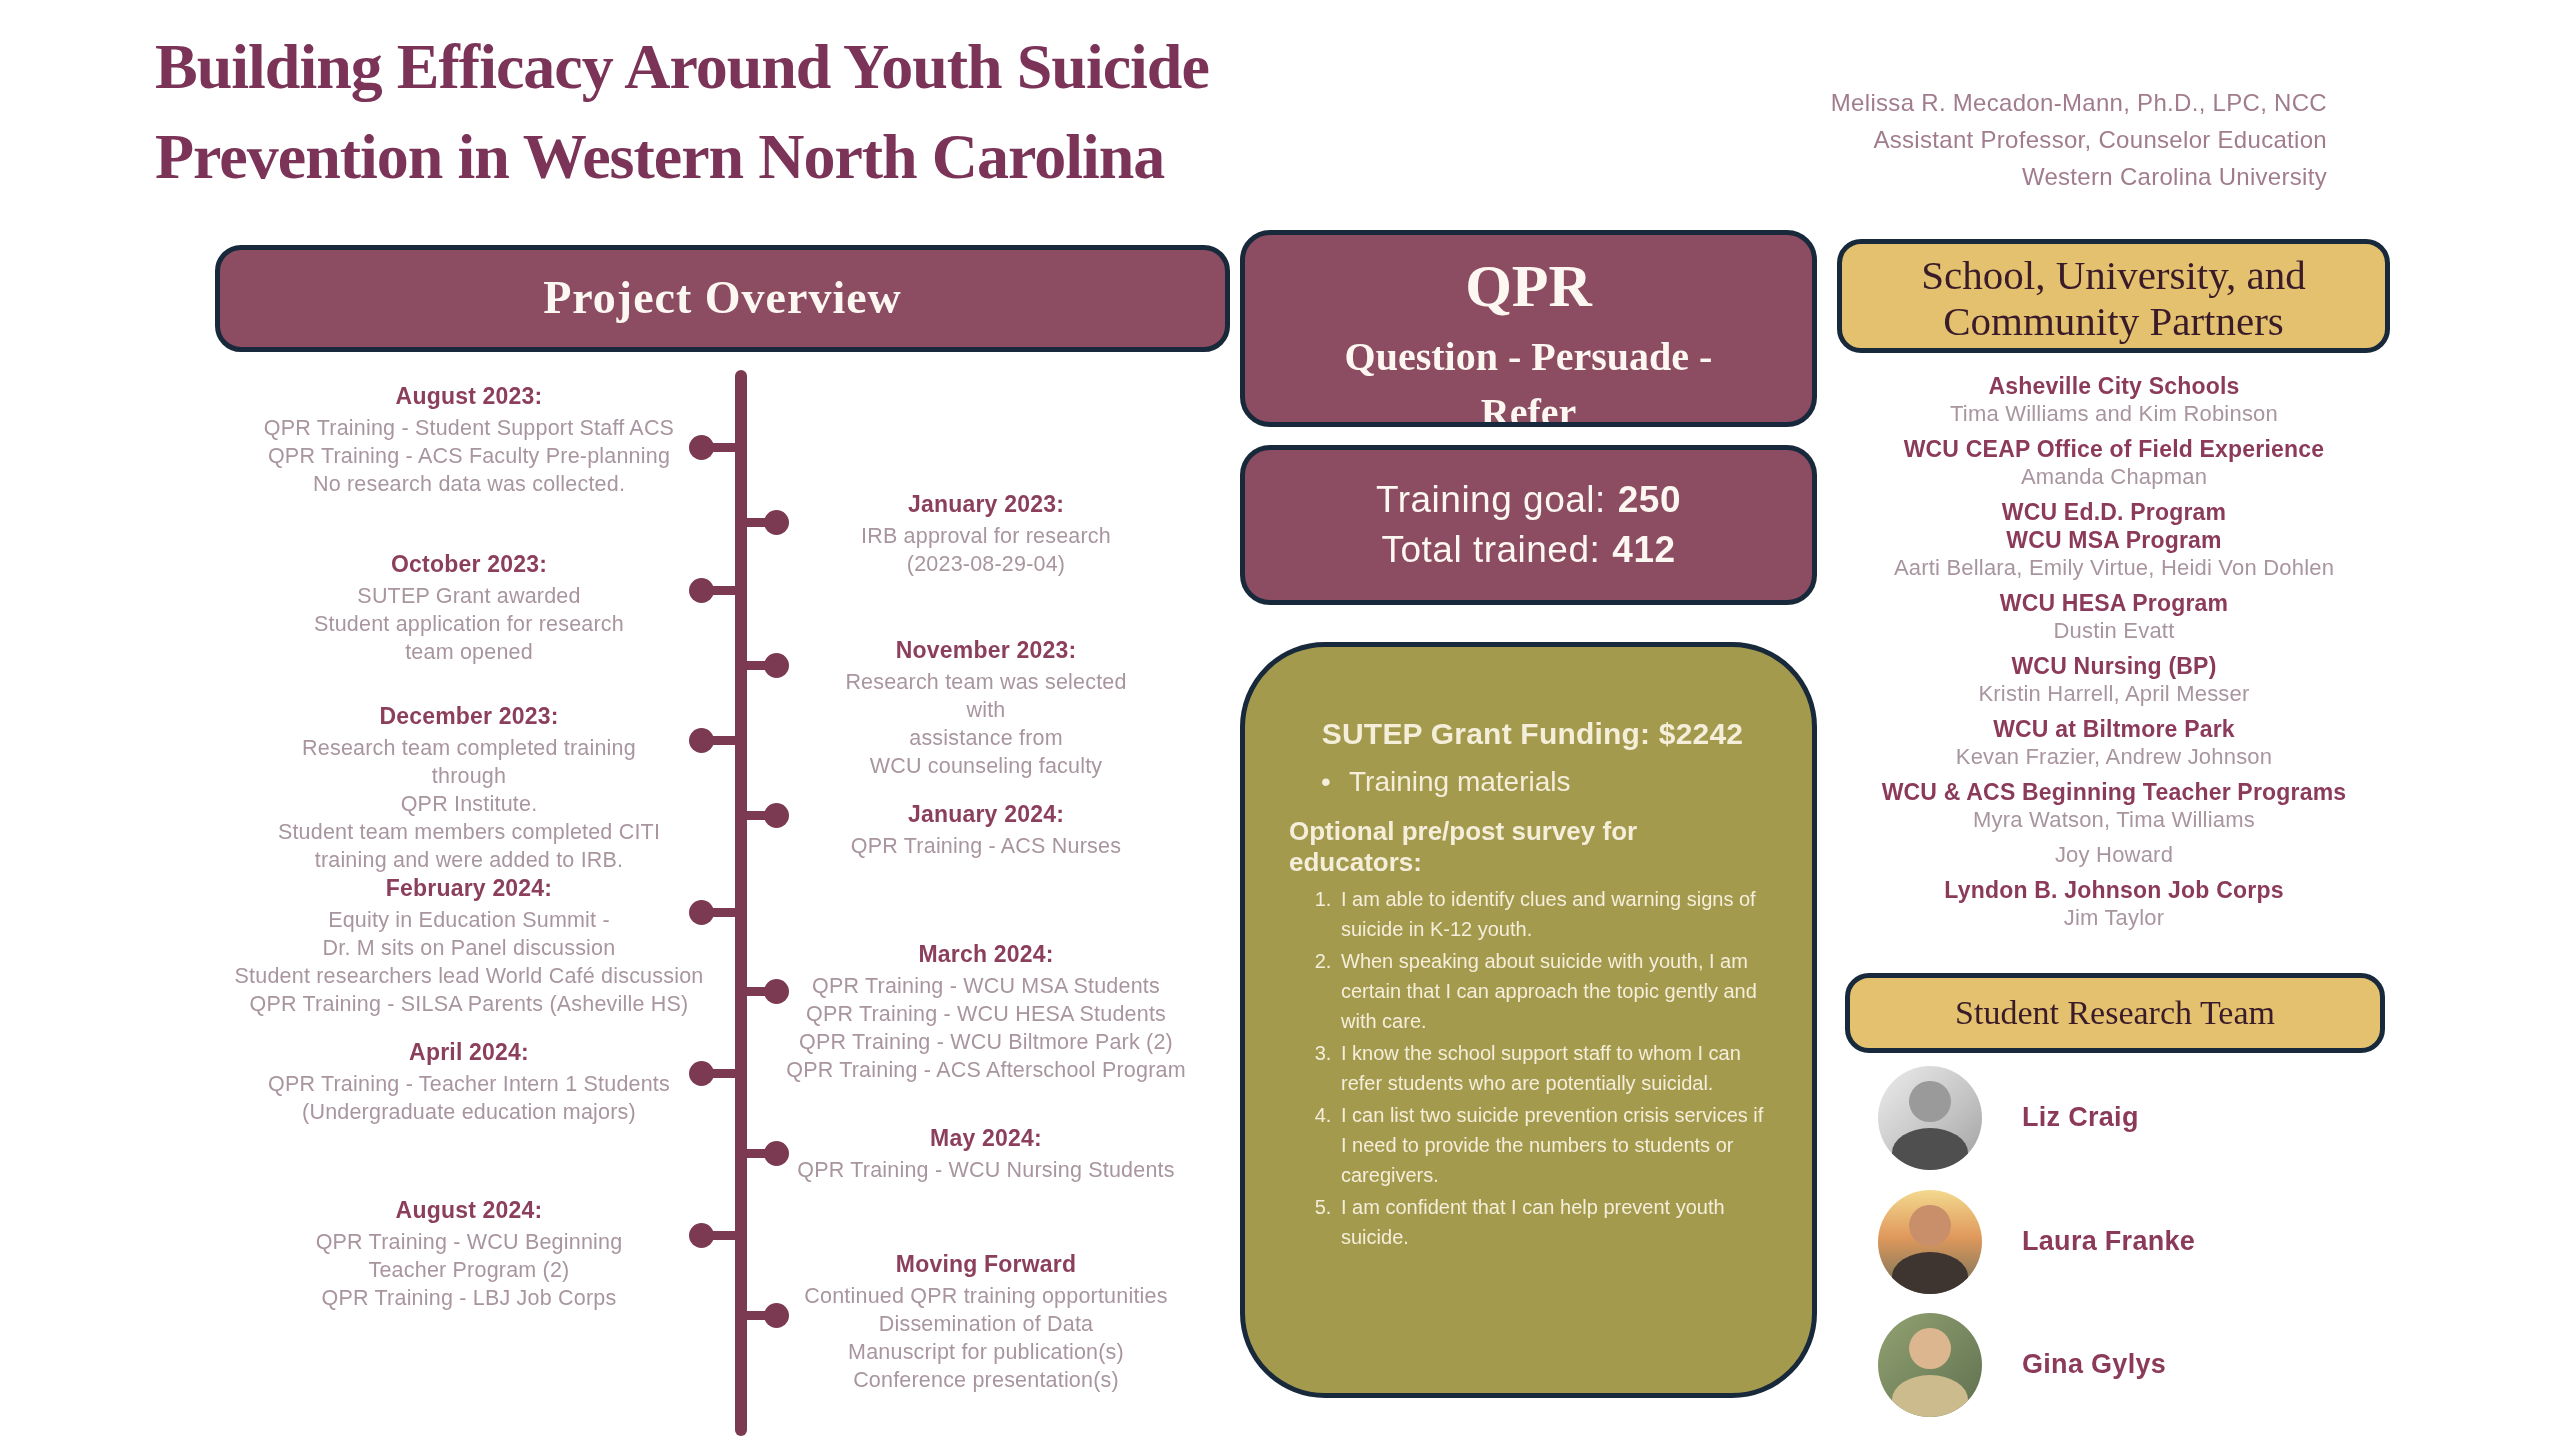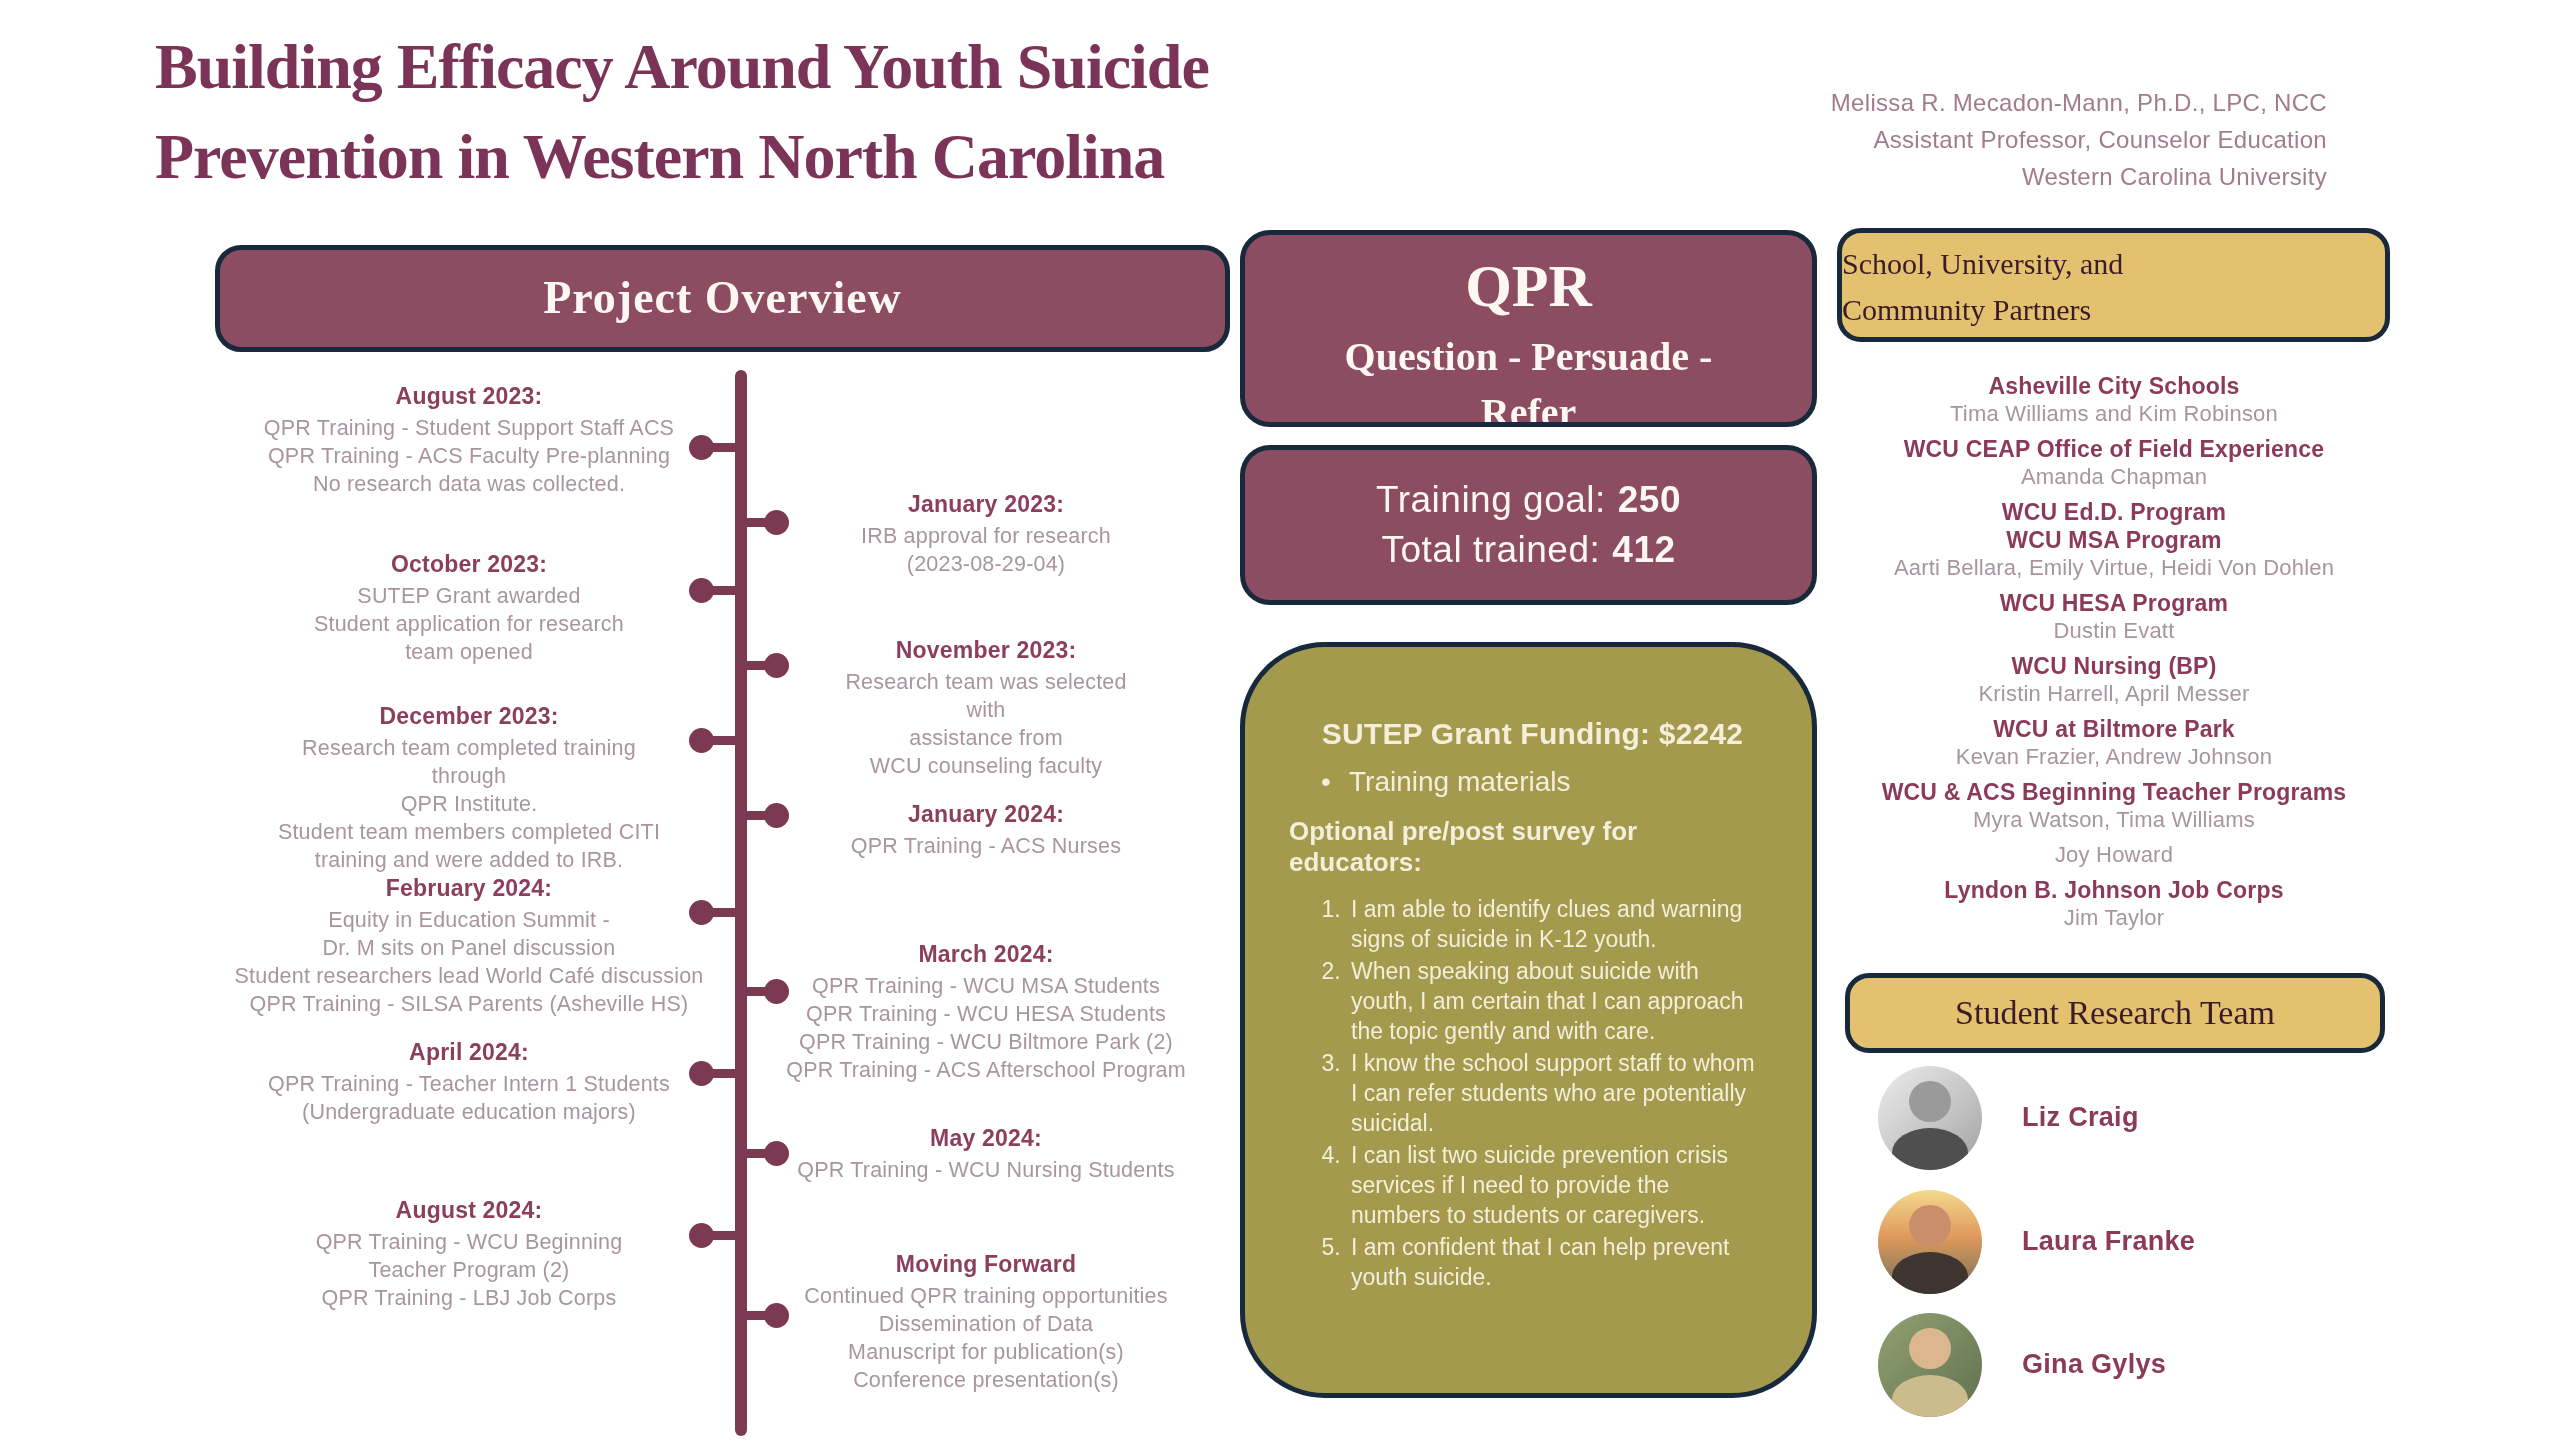--- a/index.html
+++ b/index.html
@@ -61,28 +61,28 @@
   #funding-box{
     left:1240px;top:642px;width:577px;height:756px;background:var(--olive);
     border:5px solid var(--navy);border-radius:85px;color:var(--cream);
     padding:70px 36px 20px 44px;overflow:hidden;
   }
   #funding-heading{font-size:30px;font-weight:bold;text-align:center;margin-bottom:12px;letter-spacing:0.2px;}
   #funding-bullets{list-style:none;margin:0 0 0 30px;padding:0;}
   #funding-bullets li{position:relative;max-width:345px;font-size:28px;line-height:37px;padding-left:30px;margin-bottom:5px;}
   #funding-bullets li::before{content:"\2022";position:absolute;left:2px;top:0;}
   #survey-heading{font-size:26px;font-weight:bold;margin:16px 0 6px 0;}
-  #survey-list{margin:16px;padding:0 0 0 42px;font-size:23px;line-height:30px;}
+  #survey-list{margin:6px;padding:0 0 0 42px;font-size:20px;line-height:30px;}
   #survey-list li{margin-bottom:2px;padding-left:4px;}
 
   
   #partners-header{
-    left:1837px;top:228px;width:553px;height:114px;
-    text-align:left;color:var(--gold-text);
-    font-family:"Liberation Serif", serif;font-size:30px;line-height:46px;padding-top:8px;
+    left:1837px;top:239px;width:553px;height:114px;
+    text-align:center;color:var(--gold-text);
+    font-family:"Liberation Serif", serif;font-size:41px;line-height:46px;padding-top:8px;
   }
   #partners-list{position:absolute;left:1840px;top:372px;width:548px;text-align:center;}
   .partner{margin-bottom:7px;}
   .partner-name{font-weight:bold;font-size:23px;line-height:28px;color:var(--partner-maroon);letter-spacing:0.2px;}
   .partner-people{font-size:22px;line-height:28px;color:var(--body-mauve);letter-spacing:0.2px;}
 
   
   #team-header{
     left:1845px;top:973px;width:540px;height:80px;
     text-align:center;color:var(--gold-text);

